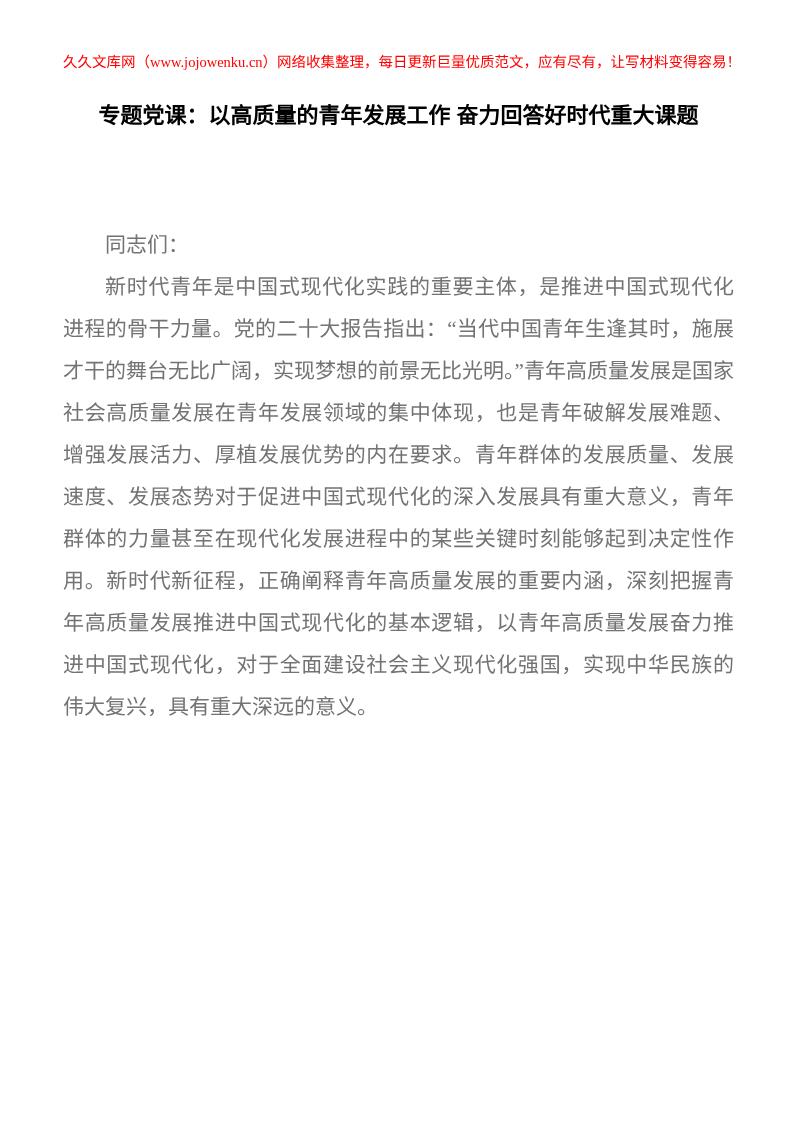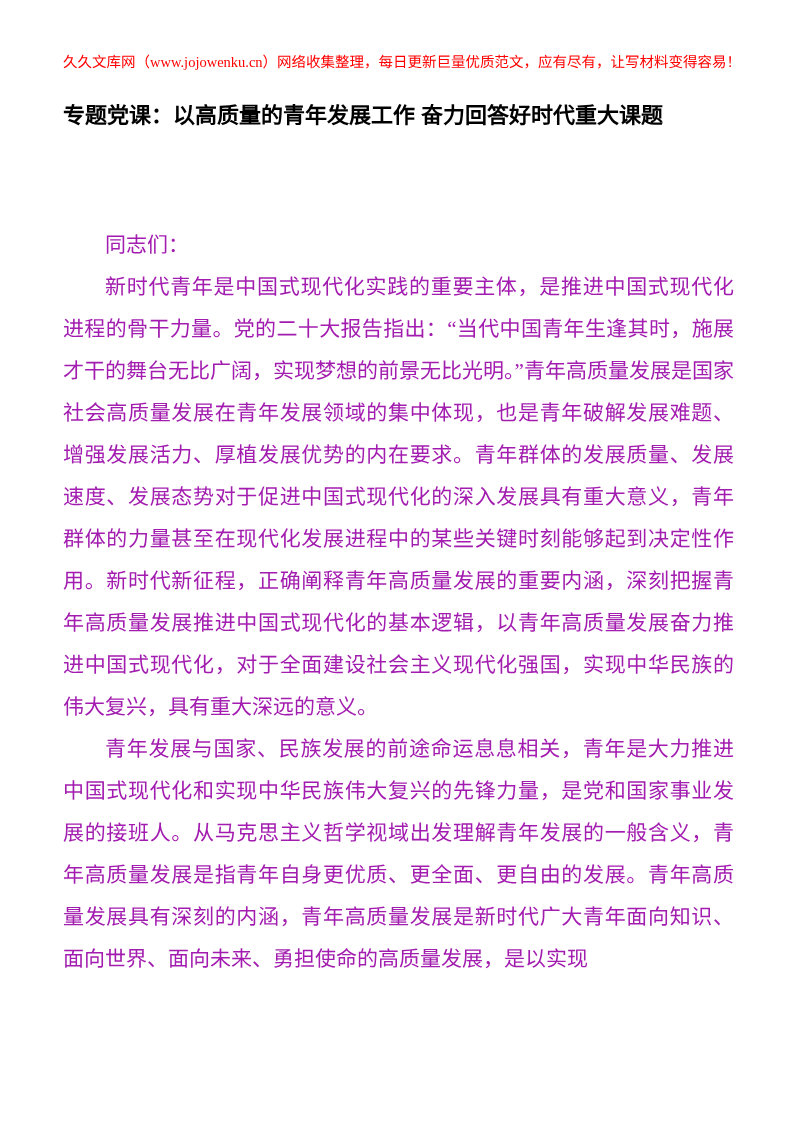--- a/index.html
+++ b/index.html
@@ -24,46 +24,46 @@
     line-height: 20px;
     white-space: nowrap;
     font-family: "Liberation Serif", "DejaVu Serif", serif;
   }
   .doc-title {
     margin: 28px 0 0 0;
     font-family: "Liberation Sans", "DejaVu Sans", sans-serif;
     font-size: 22px;
     font-weight: bold;
     line-height: 32px;
+    text-align: center;
     color: #000000;
   }
   .doc-body {
     margin-top: 92px;
   }
   .doc-body p {
     margin: 0;
     font-size: 21px;
     line-height: 42px;
     text-indent: 2em;
     text-align: justify;
     text-justify: inter-ideograph;
-    color: #a21caf;
+    color: #737373;
   }
   .doc-body p.section-heading {
     text-align: left;
   }
 </style>
 </head>
 <body>
 
 <div class="page">
 
   <div class="watermark-header" style="color: rgb(255, 0, 0);">久久文库网（www.jojowenku.cn）网络收集整理，每日更新巨量优质范文，应有尽有，让写材料变得容易！</div>
 
   <h1 class="doc-title">专题党课：以高质量的青年发展工作 奋力回答好时代重大课题</h1>
 
   <div class="doc-body">
     <p class="salutation">同志们：</p>
     <p class="body-paragraph">新时代青年是中国式现代化实践的重要主体，是推进中国式现代化进程的骨干力量。党的二十大报告指出：“当代中国青年生逢其时，施展才干的舞台无比广阔，实现梦想的前景无比光明。”青年高质量发展是国家社会高质量发展在青年发展领域的集中体现，也是青年破解发展难题、增强发展活力、厚植发展优势的内在要求。青年群体的发展质量、发展速度、发展态势对于促进中国式现代化的深入发展具有重大意义，青年群体的力量甚至在现代化发展进程中的某些关键时刻能够起到决定性作用。新时代新征程，正确阐释青年高质量发展的重要内涵，深刻把握青年高质量发展推进中国式现代化的基本逻辑，以青年高质量发展奋力推进中国式现代化，对于全面建设社会主义现代化强国，实现中华民族的伟大复兴，具有重大深远的意义。</p>
-    <p class="body-paragraph">青年发展与国家、民族发展的前途命运息息相关，青年是大力推进中国式现代化和实现中华民族伟大复兴的先锋力量，是党和国家事业发展的接班人。从马克思主义哲学视域出发理解青年发展的一般含义，青年高质量发展是指青年自身更优质、更全面、更自由的发展。青年高质量发展具有深刻的内涵，青年高质量发展是新时代广大青年面向知识、面向世界、面向未来、勇担使命的高质量发展，是以实现</p>
   </div>
 
 </div>
 
 </body></html>

